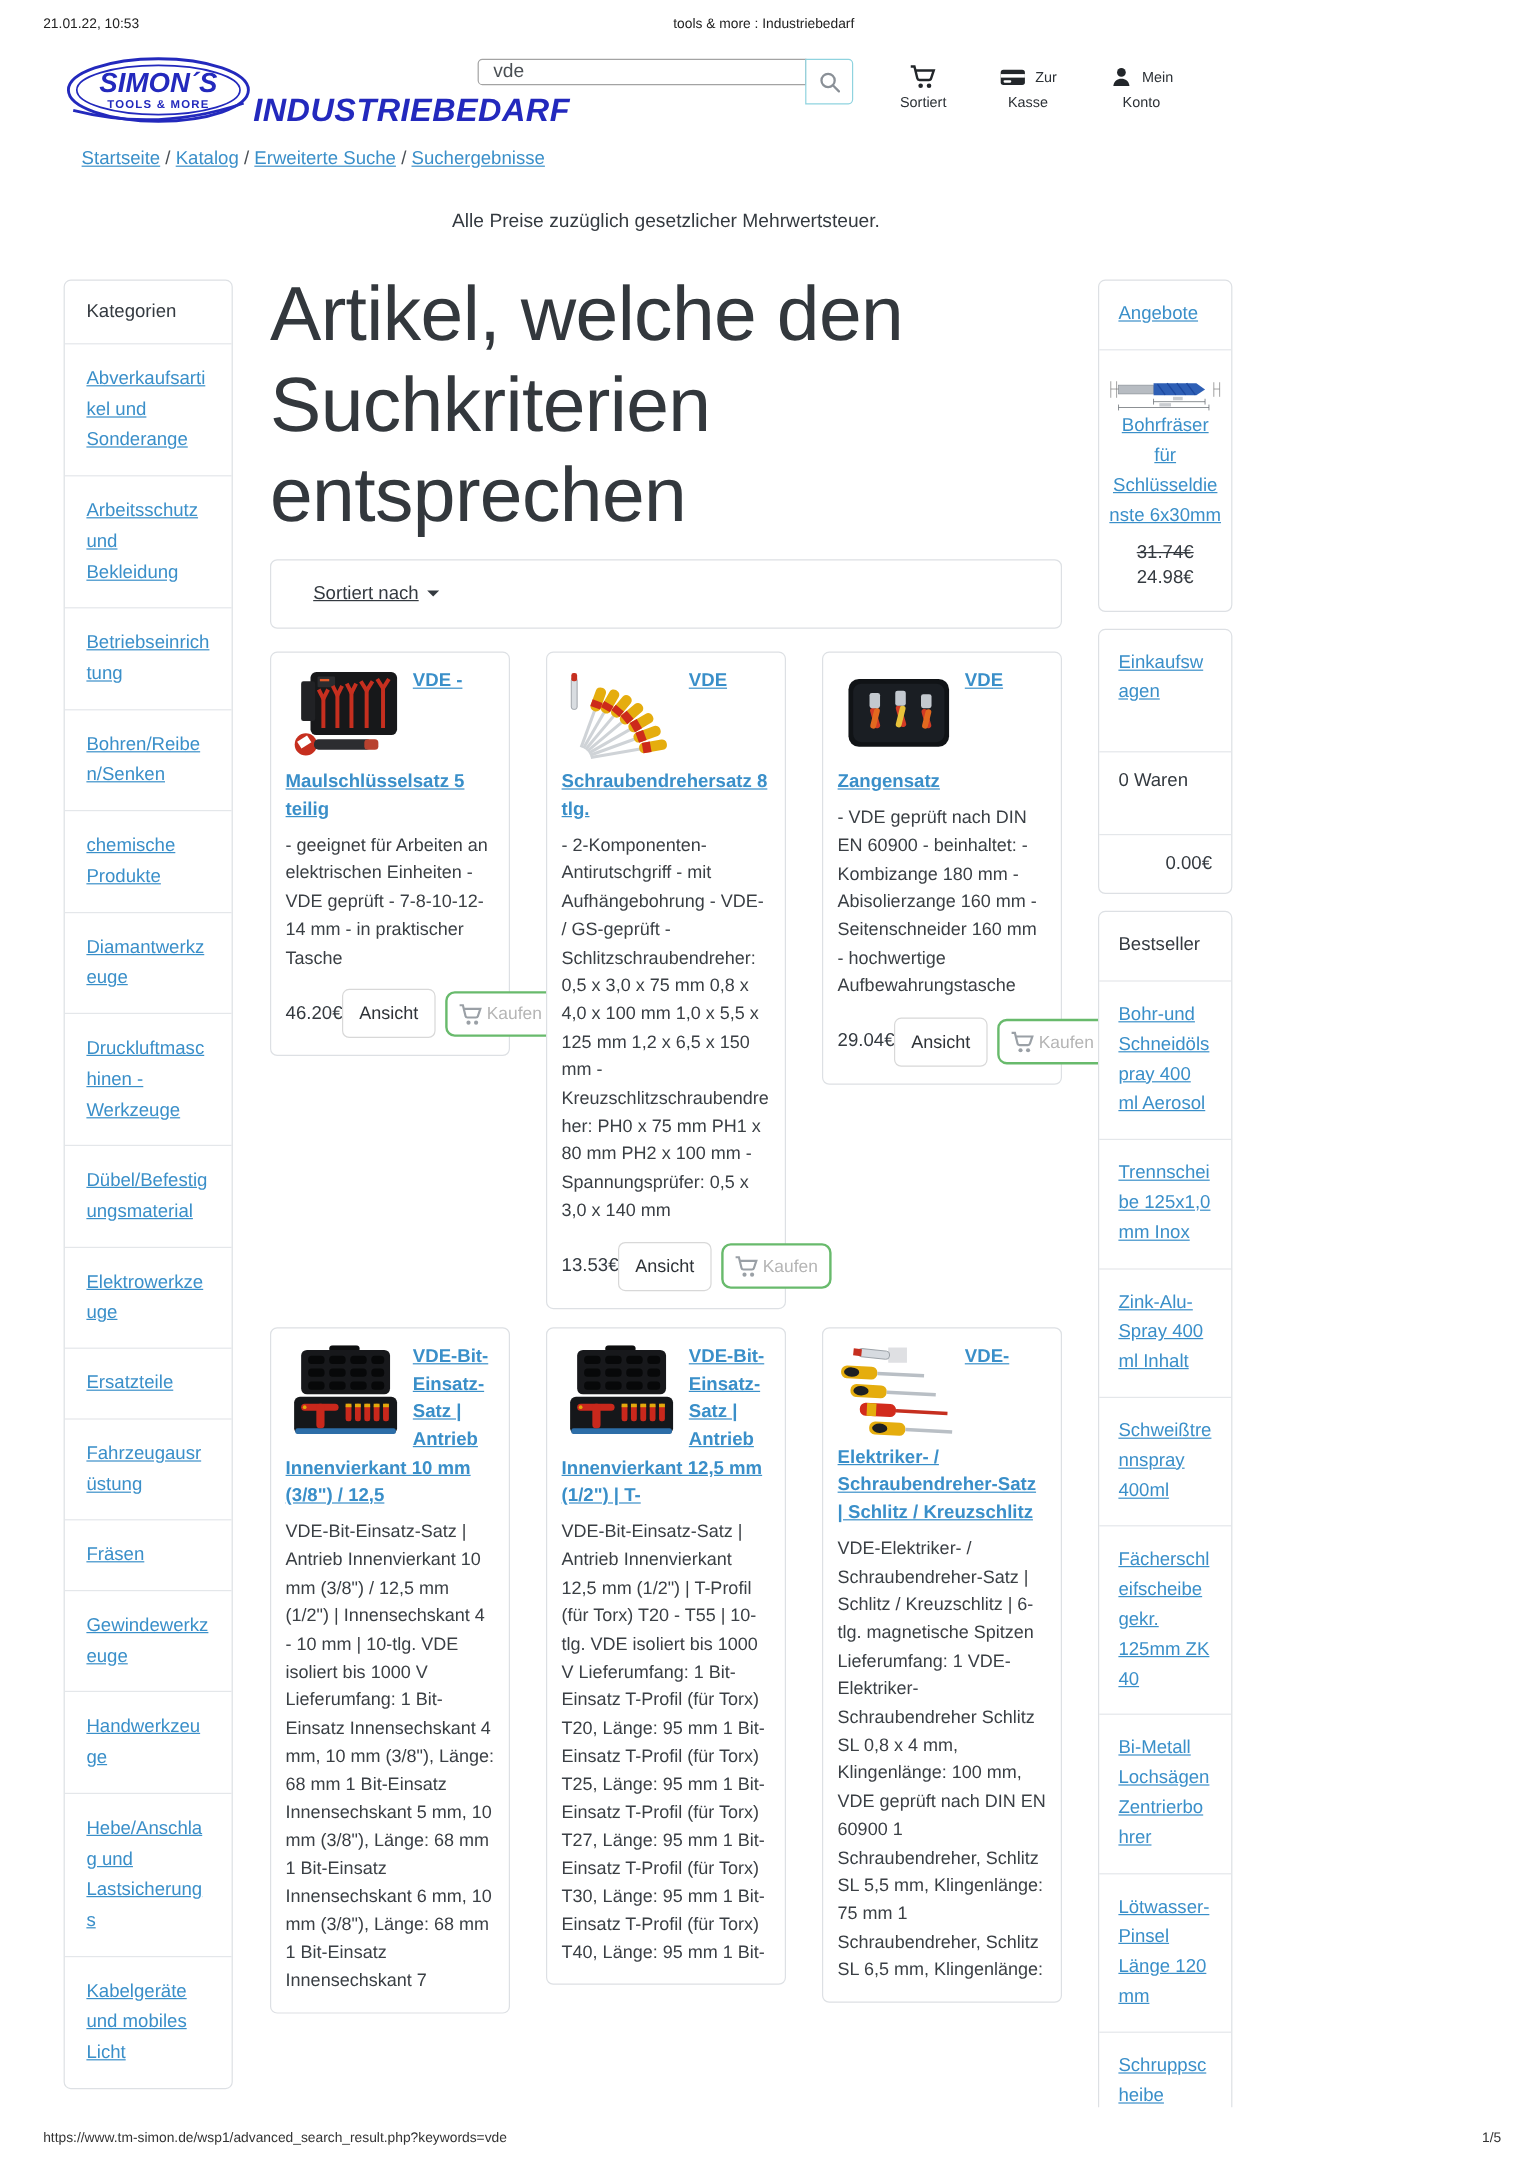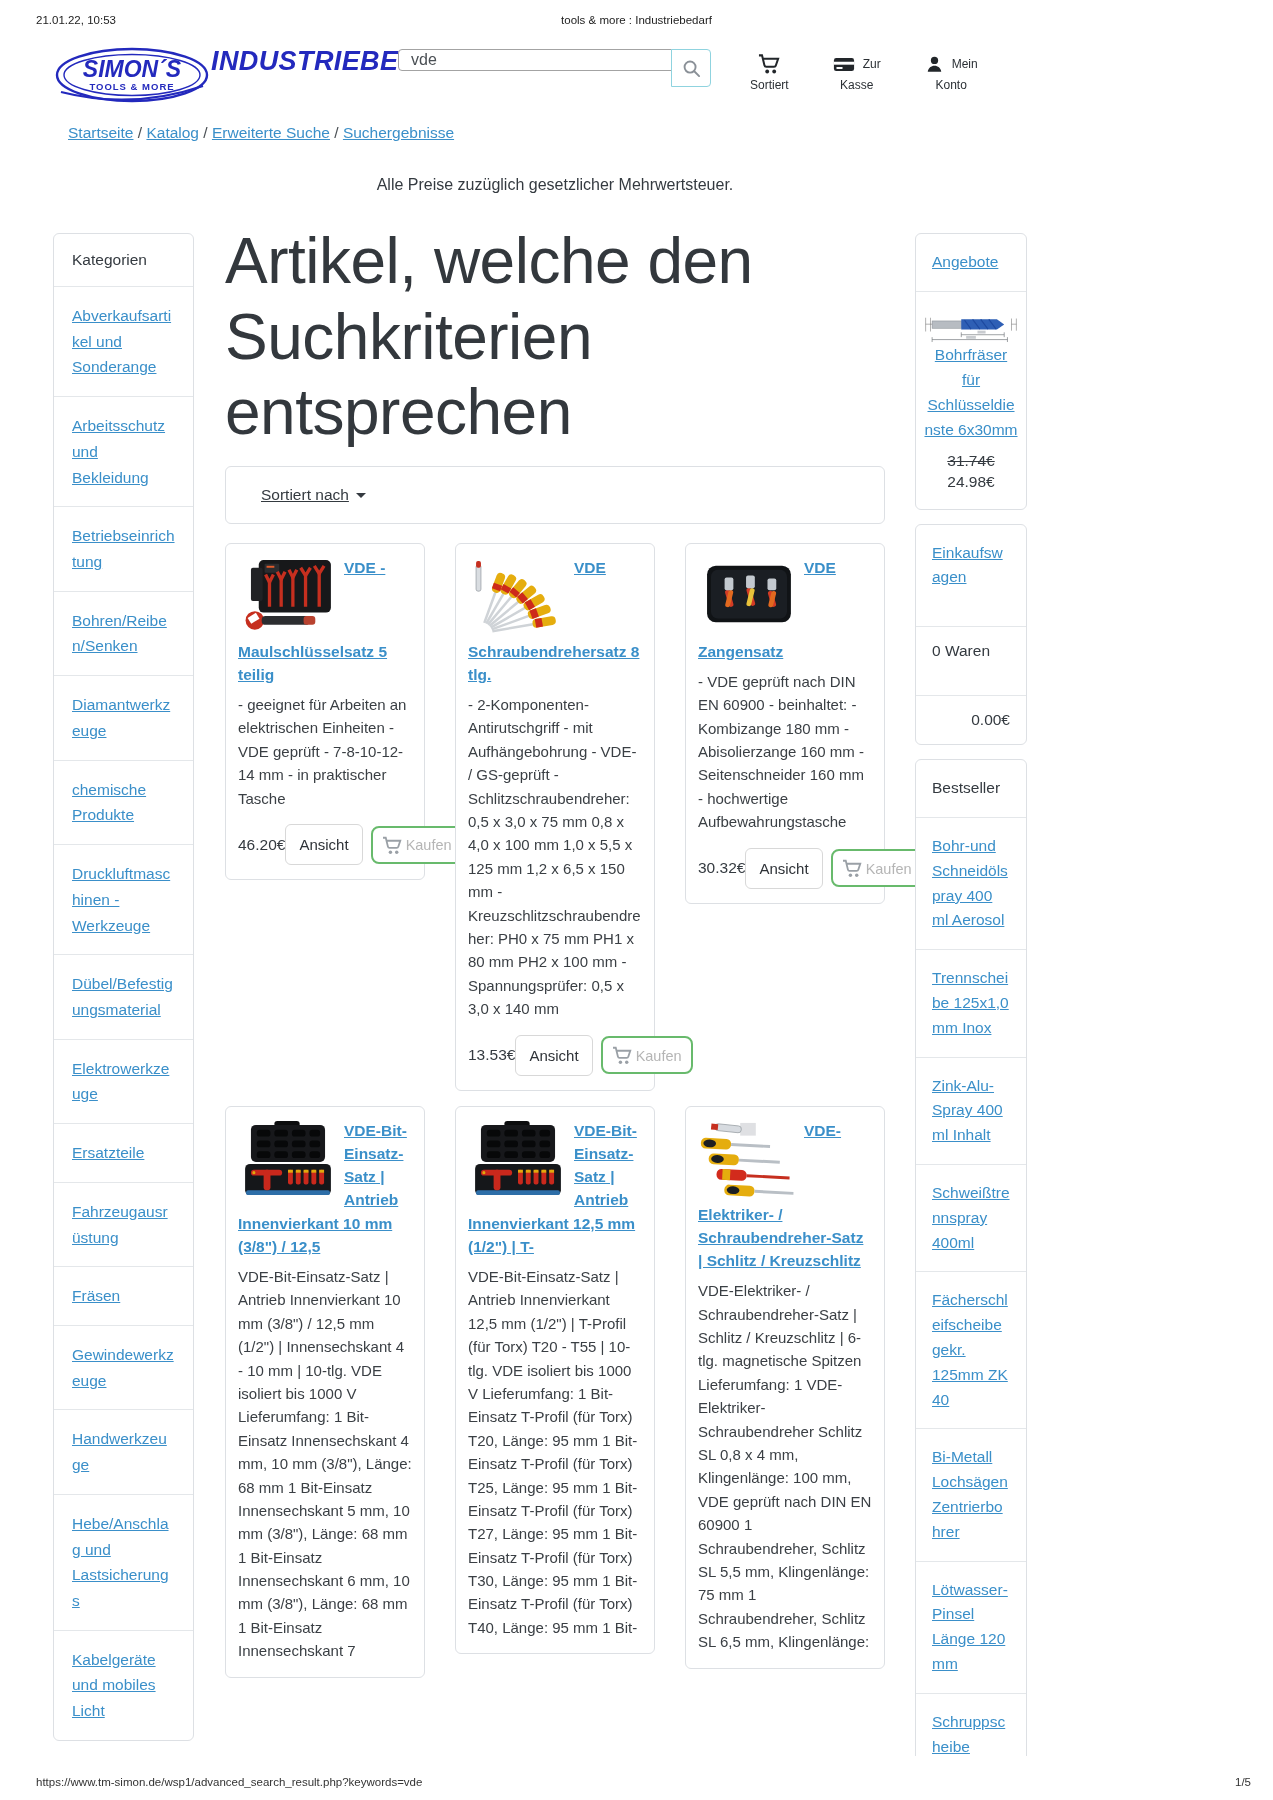--- a/index.html
+++ b/index.html
@@ -21,21 +21,21 @@
   .ph-title{ position:absolute; left:0; right:0; top:0; text-align:center; }
   .print-footer{ position:absolute; top:1776px; left:0; right:0; height:16px;
     font-size:11.5px; color:#333; }
   .pf-url{ position:absolute; left:36px; top:0; }
   .pf-page{ position:absolute; right:22px; top:0; }
 
   
   .content{ position:absolute; top:40px; left:0; width:1273px; height:1716px; overflow:hidden; }
 
   
-  .logo{ position:absolute; left:53px; top:6px; display:flex; align-items:flex-start; gap:0; }
+  .logo{ position:absolute; left:53px; top:6px; display:flex; align-items:flex-end; gap:0; }
   .logo-oval{ display:block; }
   .wordmark{ font-size:27px; font-style:italic; font-weight:900; color:var(--logo-blue);
     letter-spacing:.4px; }
   .search{ position:absolute; left:398px; top:9px; display:flex; }
   .search input{ width:274px; height:22px; border:1px solid #a3a3a3; border-radius:4px 0 0 4px;
     padding:0 12px; font-size:16px; color:#4a4f54; font-family:inherit; outline:none; }
   .search button{ width:40px; height:38px; border:1px solid #8fd3df; border-left:1px solid #8fd3df;
     margin-left:-1px; border-radius:0 4px 4px 0; background:#fff; display:flex;
     align-items:center; justify-content:center; cursor:pointer; }
   .nav{ position:absolute; left:750px; top:12px; display:flex; gap:44px; }
@@ -195,25 +195,25 @@
 
           <div class="side-item">
             <a>Betriebseinrichtung</a>
           </div>
 
           <div class="side-item">
             <a>Bohren/Reiben/Senken</a>
           </div>
 
           <div class="side-item">
+            <a>chemische Produkte</a>
+          </div>
+
+          <div class="side-item">
             <a>Diamantwerkzeuge</a>
-          </div>
-
-          <div class="side-item">
-            <a>chemische Produkte</a>
           </div>
 
           <div class="side-item">
             <a>Druckluftmaschinen - Werkzeuge</a>
           </div>
 
           <div class="side-item">
             <a>Dübel/Befestigungsmaterial</a>
           </div>
 
@@ -381,21 +381,21 @@
                     <rect x="-6" y="6" width="5" height="17" rx="2.5" fill="#d23b24" transform="rotate(-16)"></rect>
                     <rect x="2" y="6" width="5" height="17" rx="2.5" fill="#e2691f" transform="rotate(14)"></rect>
                     <rect x="-4" y="-6" width="9" height="12" rx="2" fill="#c3c9cf"></rect>
                   </g>
     </g>
   </svg>
             </span>
             <a class="ptitle">VDE Zangensatz</a>
             <div class="pdesc">- VDE geprüft nach DIN EN 60900 - beinhaltet: - Kombizange 180 mm - Abisolierzange 160 mm - Seitenschneider 160 mm - hochwertige Aufbewahrungstasche</div>
             <div class="actions">
-              <span class="price">30.32€</span>
+              <span class="price">29.04€</span>
               <button class="btn-view">Ansicht</button>
               <button class="btn-buy">
                 <svg width="21" height="19" viewBox="0 0 24 22">
                   <path d="M1 2h3.2l2.5 10.3c.2.9 1 1.5 1.9 1.5h8.2c.9 0 1.7-.6 1.9-1.5L21 5.5H5.6" fill="none" stroke="#9aa0a6" stroke-width="2.1"></path>
                   <circle cx="9.6" cy="18.8" r="2" fill="#9aa0a6"></circle>
                   <circle cx="16.9" cy="18.8" r="2" fill="#9aa0a6"></circle>
                 </svg>
                 <span>Kaufen</span>
               </button>
             </div>

